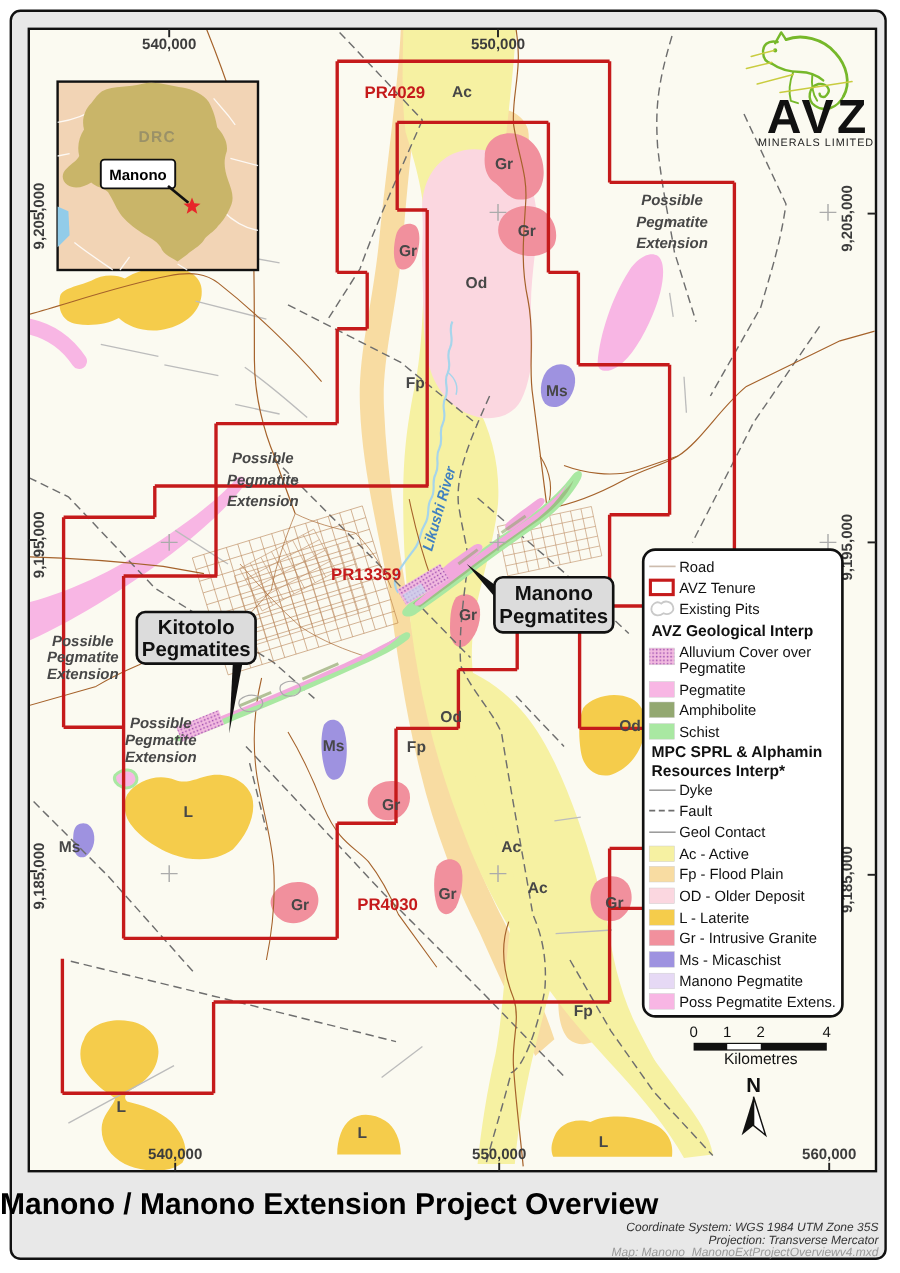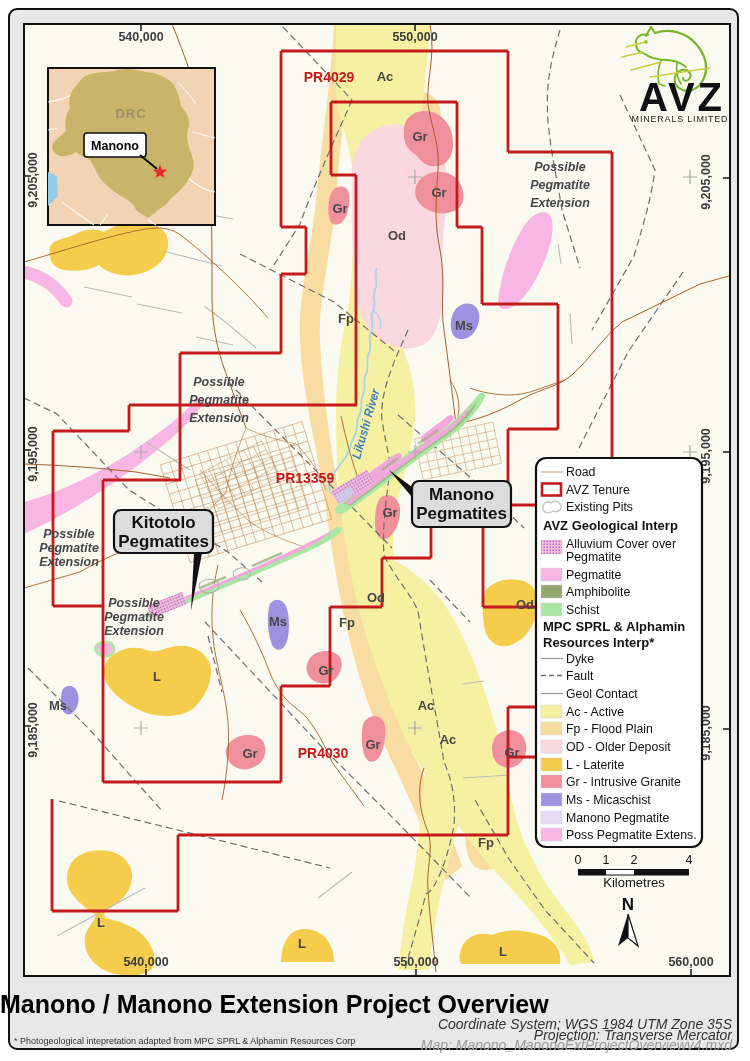--- a/index.html
+++ b/index.html
@@ -336,14 +336,13 @@
       <path d="M655,33 C668,28 686,32 696,44 C706,55 709,69 703,80" fill="none" stroke="#76B82A" stroke-width="2.3" stroke-linecap="round"></path>
       <path d="M703,80 C698,90 687,94 679,88 C672,83 674,72 682,70 C689,69 693,75 689,79 C687,82 683,81 683,78" fill="none" stroke="#76B82A" stroke-width="2" stroke-linecap="round"></path>
       <path d="M643,53 C650,58 659,60 667,60 C675,60 681,63 686,67" fill="none" stroke="#76B82A" stroke-width="2" stroke-linecap="round"></path>
       <path d="M661,60 C658,68 657,76 659,84 M659,84 L665,86 M677,62 C676,70 677,78 681,84" fill="none" stroke="#76B82A" stroke-width="1.6" stroke-linecap="round"></path>
       <circle cx="646" cy="42" r="1.7" fill="#76B82A"></circle>
       <path d="M626,47 L645,42 M622,57 L643,52 M631,70 L661,62 M650,77 L710,68" fill="none" stroke="#C9CC3F" stroke-width="1.3" stroke-linecap="round"></path>
       <text x="682" y="111" font-size="40" fill="#111" text-anchor="middle" font-family="Liberation Sans, sans-serif" font-weight="bold" letter-spacing="3">AVZ</text>
       <text x="680" y="122" font-size="9" fill="#222" text-anchor="middle" font-family="Liberation Sans, sans-serif" font-weight="normal" letter-spacing="0.8">MINERALS LIMITED</text>
     </svg>
     <div class="abs" style="left:0;top:990px;width:750px;text-align:left;font-size:25px;font-weight:bold;color:#000">Manono / Manono Extension Project Overview</div>
-    <div class="abs" style="left:14px;top:1036px;font-size:9px;color:#333">* Photogeological intepretation adapted from MPC SPRL &amp; Alphamin Resources Corp</div>
-    <div class="abs" style="right:18px;top:1019px;font-size:14px;font-style:italic;color:#333;text-align:right;line-height:10.7px">Coordinate System: WGS 1984 UTM Zone 35S<br>Projection: Transverse Mercator<br><span style="color:#9a9a9a">Map: Manono_ManonoExtProjectOverviewv4.mxd</span></div>
+    <div class="abs" style="right:18px;top:1019px;font-size:10px;font-style:italic;color:#333;text-align:right;line-height:10.7px">Coordinate System: WGS 1984 UTM Zone 35S<br>Projection: Transverse Mercator<br><span style="color:#9a9a9a">Map: Manono_ManonoExtProjectOverviewv4.mxd</span></div>
   </div>
 </body></html>

